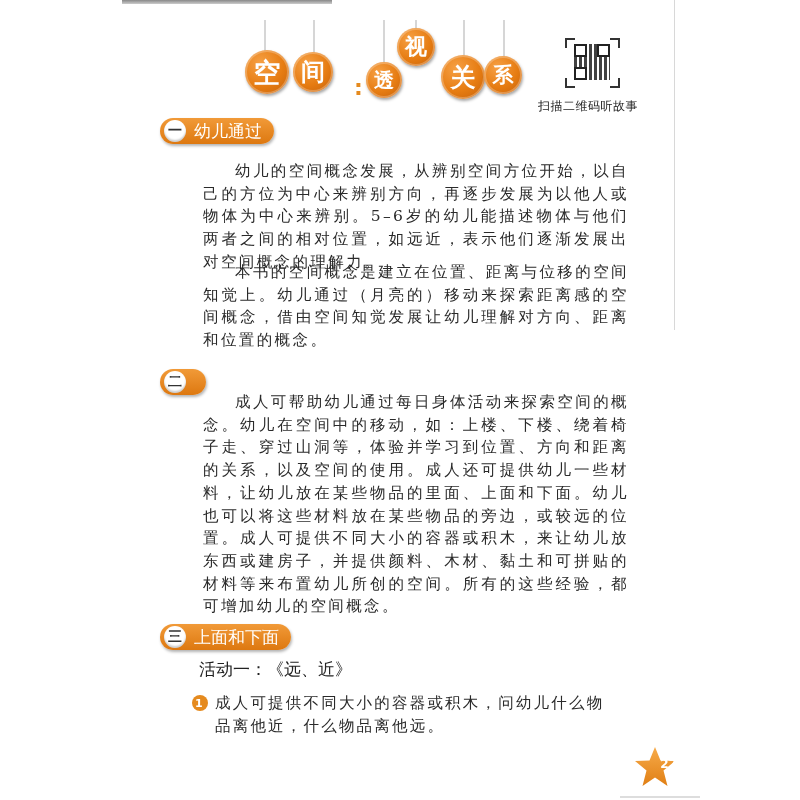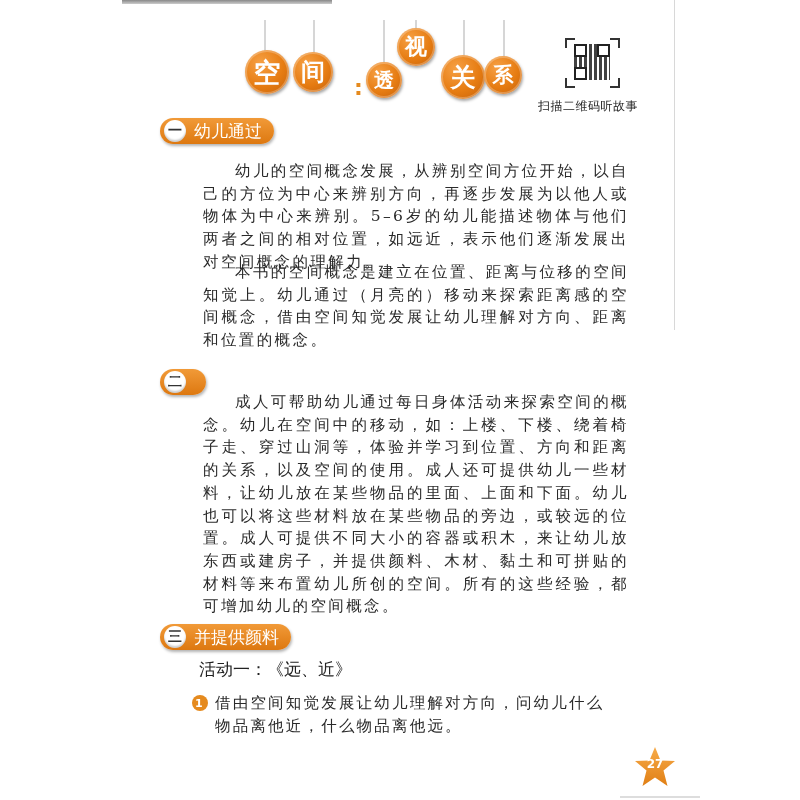--- a/index.html
+++ b/index.html
@@ -55,21 +55,21 @@
     position:absolute; left:193px; top:692px; width:426px; font-size:15.5px; line-height:23px; letter-spacing:2.2px;
   }
   .step-num {
     position:absolute; left:-1px; top:3px; width:16px; height:16px; border-radius:50%; background:#e58a1e;
     color:#fff; font-family:"DejaVu Sans", sans-serif; font-size:11px; font-weight:bold;
     display:flex; align-items:center; justify-content:center;
   }
   .step-text { display:block; padding-left:22px; }
 
   .star { position:absolute; left:633px; top:745px; width:44px; height:44px; }
-  .star-num { position:absolute; left:633px; top:757px; width:44px; text-align:center; color:#fff; font-family:"DejaVu Sans", sans-serif; font-size:12px; font-weight:bold; }
+  .star-num { position:absolute; left:633px; top:757px; width:44px; text-align:right; color:#fff; font-family:"DejaVu Sans", sans-serif; font-size:12px; font-weight:bold; }
   .bottom-line { position:absolute; left:620px; top:796px; width:80px; height:2px; background:#ddd; }
 </style>
 </head>
 <body>
 
 <div class="page">
   <div class="topbar"></div>
   <div class="fold"></div>
 
   <div class="title-row">
@@ -108,26 +108,26 @@
   <p class="para" style="top:150px;">幼儿的空间概念发展，从辨别空间方位开始，以自己的方位为中心来辨别方向，再逐步发展为以他人或物体为中心来辨别。5–6岁的幼儿能描述物体与他们两者之间的相对位置，如远近，表示他们逐渐发展出对空间概念的理解力。</p>
   <p class="para" style="top:251px;">本书的空间概念是建立在位置、距离与位移的空间知觉上。幼儿通过（月亮的）移动来探索距离感的空间概念，借由空间知觉发展让幼儿理解对方向、距离和位置的概念。</p>
 
   <div class="sec-pill" style="left:160px;top:369px;">
     <span class="sec-num">二</span>
   </div>
   <p class="para" style="top:381px;">成人可帮助幼儿通过每日身体活动来探索空间的概念。幼儿在空间中的移动，如：上楼、下楼、绕着椅子走、穿过山洞等，体验并学习到位置、方向和距离的关系，以及空间的使用。成人还可提供幼儿一些材料，让幼儿放在某些物品的里面、上面和下面。幼儿也可以将这些材料放在某些物品的旁边，或较远的位置。成人可提供不同大小的容器或积木，来让幼儿放东西或建房子，并提供颜料、木材、黏土和可拼贴的材料等来布置幼儿所创的空间。所有的这些经验，都可增加幼儿的空间概念。</p>
 
   <div class="sec-pill" style="left:160px;top:624px;">
     <span class="sec-num">三</span>
-    <span>并提供颜料</span>
+    <span>上面和下面</span>
   </div>
   <div class="activity-title">活动一：《远、近》</div>
   <div class="step">
     <span class="step-num">1</span>
-    <span class="step-text">借由空间知觉发展让幼儿理解对方向，问幼儿什么物品离他近，什么物品离他远。</span>
+    <span class="step-text">成人可提供不同大小的容器或积木，问幼儿什么物品离他近，什么物品离他远。</span>
   </div>
 
   <svg class="star" viewBox="0 0 44 44">
     <defs>
       <linearGradient id="sg" x1="0" y1="0" x2="0" y2="1">
         <stop offset="0" stop-color="#f7ab4a"></stop>
         <stop offset="1" stop-color="#e07f14"></stop>
       </linearGradient>
     </defs>
     <polygon points="22,2 27.5,15.5 42,16 30.5,25.5 34.5,41 22,32.5 9.5,41 13.5,25.5 2,16 16.5,15.5" fill="url(#sg)"></polygon>

